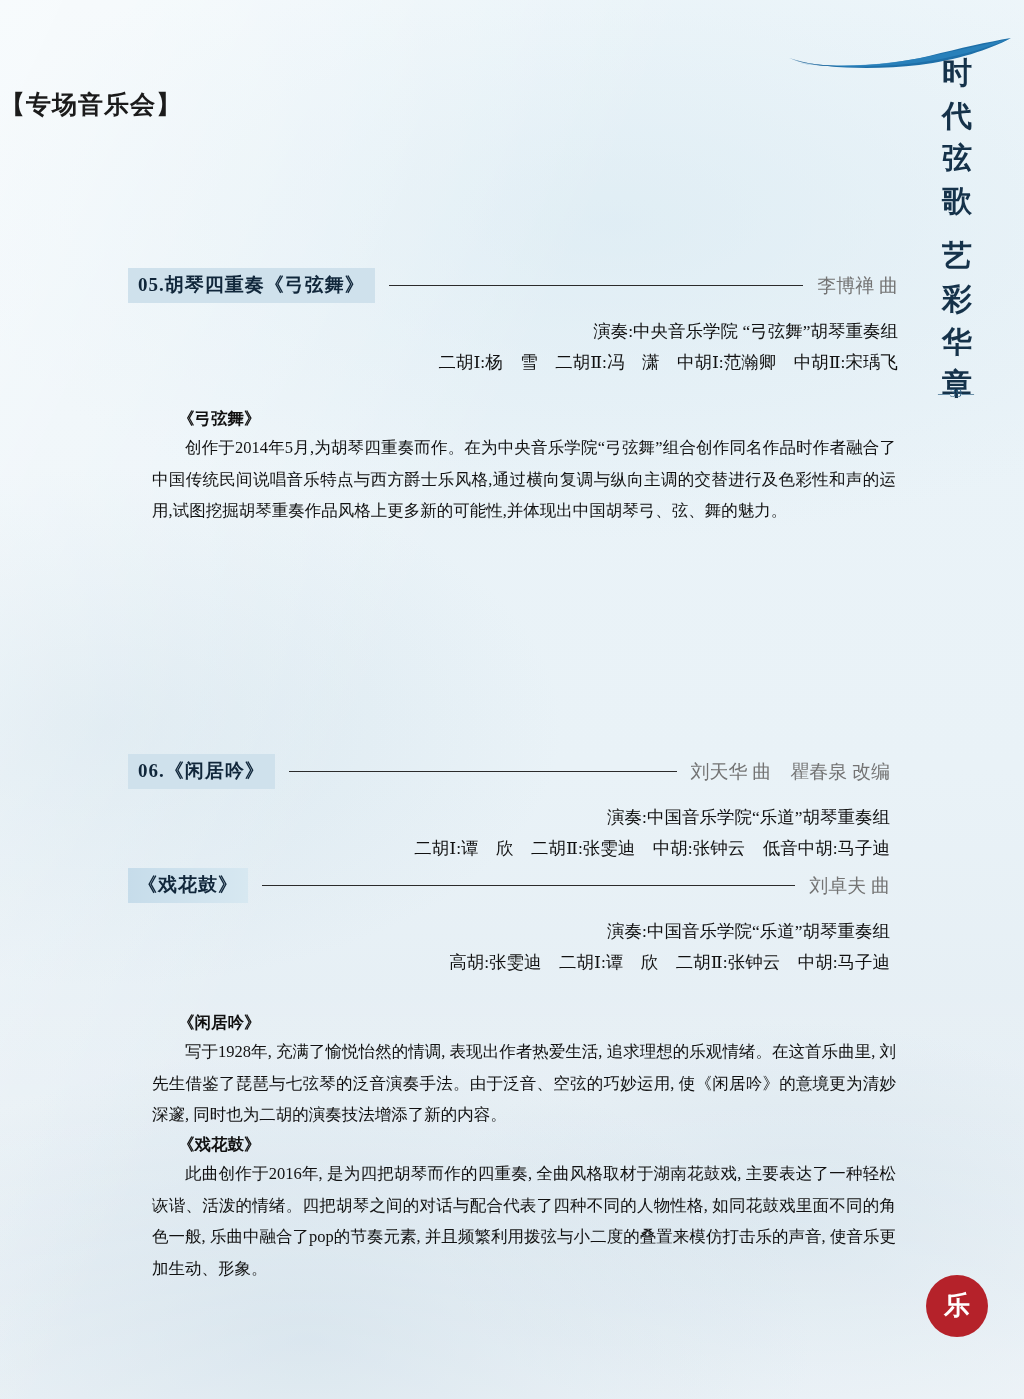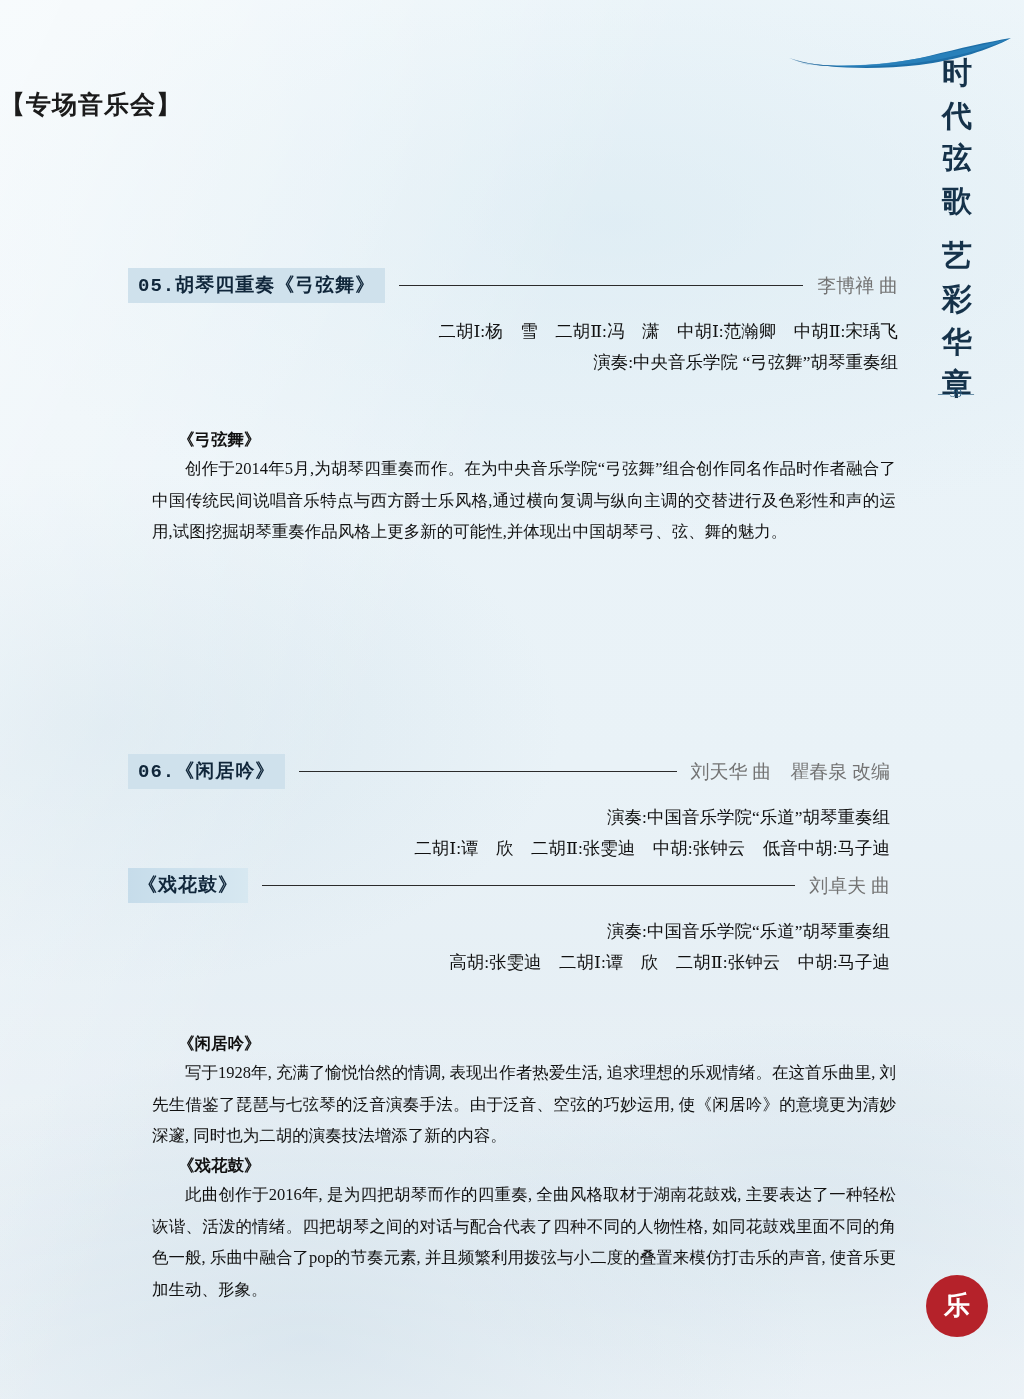--- a/index.html
+++ b/index.html
@@ -102,21 +102,21 @@
     width: 100%;
   }
   .tag {
     background: #cfe1ec;
     color: #10263a;
     font-weight: 700;
     font-size: 19px;
     letter-spacing: 1px;
     padding: 4px 10px 5px 10px;
     white-space: nowrap;
-    font-family: Liberation Mono, monospace;
+    font-family: Liberation Serif, serif;
   }
   .tag.shaded {
     background: linear-gradient(90deg, #c6dcea 0%, #d7e8f1 100%);
   }
   .rule {
     flex: 1;
     height: 1px;
     background: #2b2b2b;
     margin: 0 14px;
   }
@@ -139,21 +139,20 @@
 
   
   .note { position: absolute; width: 744px; }
   .note-title {
     font-weight: 700;
     font-size: 16.5px;
     color: #111;
     margin-left: 26px;
     margin-bottom: 2px;
     font-family: "Liberation Serif", "DejaVu Serif", serif;
-    margin-top: 21px;
   }
   .note-body {
     font-size: 16.5px;
     line-height: 1.92;
     color: #111;
     text-indent: 33px;
     text-align: justify;
     font-family: "Liberation Serif", "DejaVu Serif", serif;
   }
   .note + .note { margin-top: 6px; }
@@ -202,22 +201,22 @@
   </div>
   <div class="pagenum">—39—</div>
 
   <div class="item" style="top:268px; left:128px; width:770px;">
     <div class="head-row">
       <div class="tag">05.胡琴四重奏《弓弦舞》</div>
       <div class="rule"></div>
       <div class="credit">李博禅 曲</div>
     </div>
     <div class="perf-lines">
+      <div>演奏:中央音乐学院 “弓弦舞”胡琴重奏组</div>
       <div>二胡Ⅰ:杨　雪　二胡Ⅱ:冯　潇　中胡Ⅰ:范瀚卿　中胡Ⅱ:宋瑀飞</div>
-      <div>演奏:中央音乐学院 “弓弦舞”胡琴重奏组</div>
     </div>
   </div>
 
   <div class="note" style="top:408px; left:152px;">
     <div class="note-title">《弓弦舞》</div>
     <div class="note-body">创作于2014年5月,为胡琴四重奏而作。在为中央音乐学院“弓弦舞”组合创作同名作品时作者融合了中国传统民间说唱音乐特点与西方爵士乐风格,通过横向复调与纵向主调的交替进行及色彩性和声的运用,试图挖掘胡琴重奏作品风格上更多新的可能性,并体现出中国胡琴弓、弦、舞的魅力。</div>
   </div>
 
   <div class="item" style="top:754px; left:128px; width:762px;">
     <div class="head-row">

